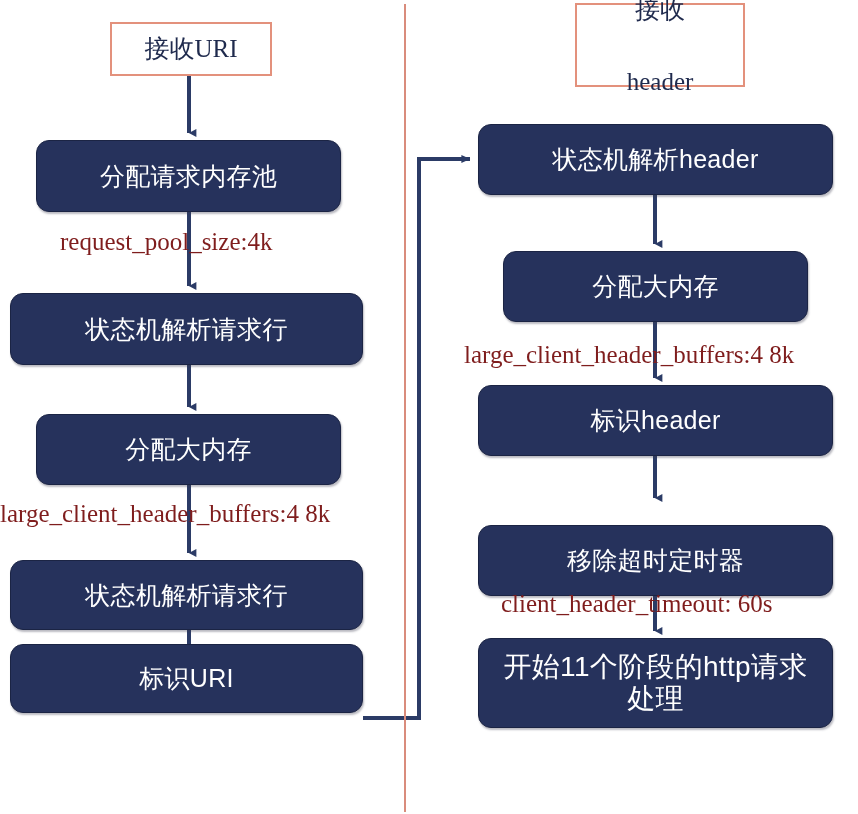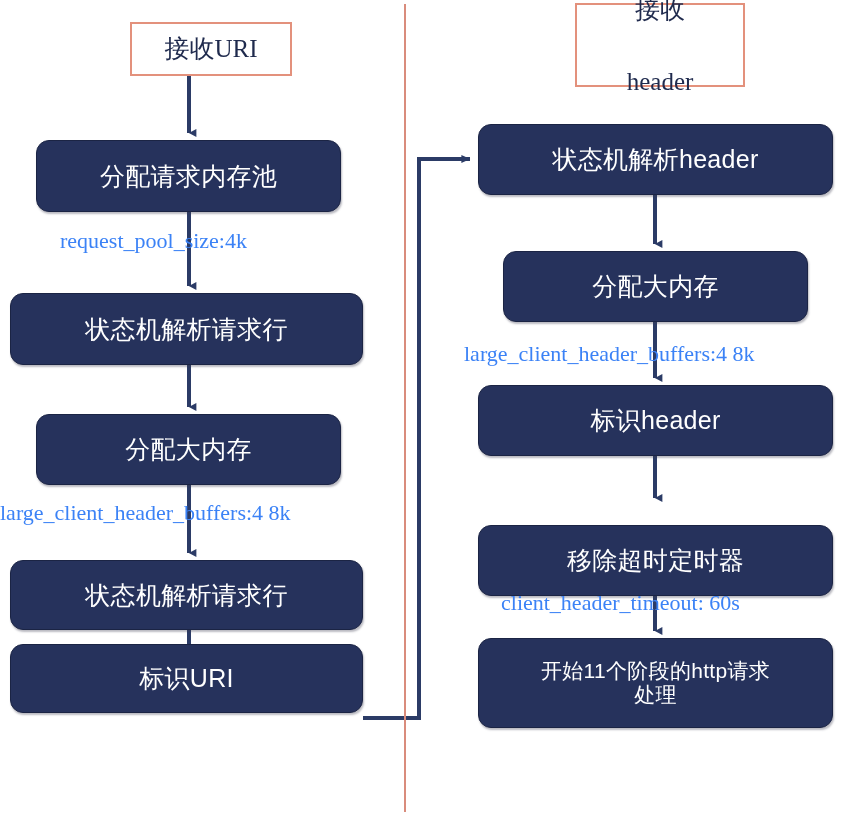--- a/index.html
+++ b/index.html
@@ -36,43 +36,43 @@
     justify-content: center;
     text-align: center;
     line-height: 1.16;
     font-family: "Liberation Sans", sans-serif;
     font-size: 25px;
     letter-spacing: 0.3px;
     box-shadow: 1px 2px 2px rgba(60,60,80,0.35);
     padding: 0 8px;
     z-index: 3;
   }
-  .node.two-line { font-size: 21px; }
+  .node.two-line { font-size: 28px; }
   
   .terminator {
     position: absolute;
     box-sizing: border-box;
     background: #ffffff;
     border: 2px solid #e3917c;
     color: #1f2a4d;
     display: flex;
     align-items: center;
     justify-content: center;
     text-align: center;
     line-height: 1.2;
     font-family: "Liberation Serif", serif;
     font-size: 25px;
     z-index: 3;
   }
   
   .edge-label {
     position: absolute;
-    color: #3b82f6;
+    color: #7f1d1d;
     font-family: "Liberation Serif", serif;
-    font-size: 22px;
+    font-size: 25px;
     white-space: nowrap;
     z-index: 4;
     background: transparent;
   }
   
   .divider {
     position: absolute;
     background: #d98c7c;
     width: 2px;
     z-index: 1;
@@ -105,21 +105,21 @@
 
       <line x1="655" y1="195" x2="655" y2="244" marker-end="url(#arrowDown)"></line>
       <line x1="655" y1="322" x2="655" y2="378" marker-end="url(#arrowDown)"></line>
       <line x1="655" y1="456" x2="655" y2="498" marker-end="url(#arrowDown)"></line>
       <line x1="655" y1="576" x2="655" y2="631" marker-end="url(#arrowDown)"></line>
     </g>
   </svg>
 
   <div class="divider" style="left:404px; top:4px; height:808px;"></div>
 
-  <div class="terminator" style="left:110px; top:22px; width:162px; height:54px;margin-left:20px;">
+  <div class="terminator" style="left:110px; top:22px; width:162px; height:54px;">
     <span>接收URI</span>
   </div>
 
   <div class="node" style="left:36px; top:140px; width:305px; height:72px;">
     <span>分配请求内存池</span>
   </div>
 
   <div class="edge-label" style="left:60px; top:228px;">
     <span>request_pool_size:4k</span>
   </div>

